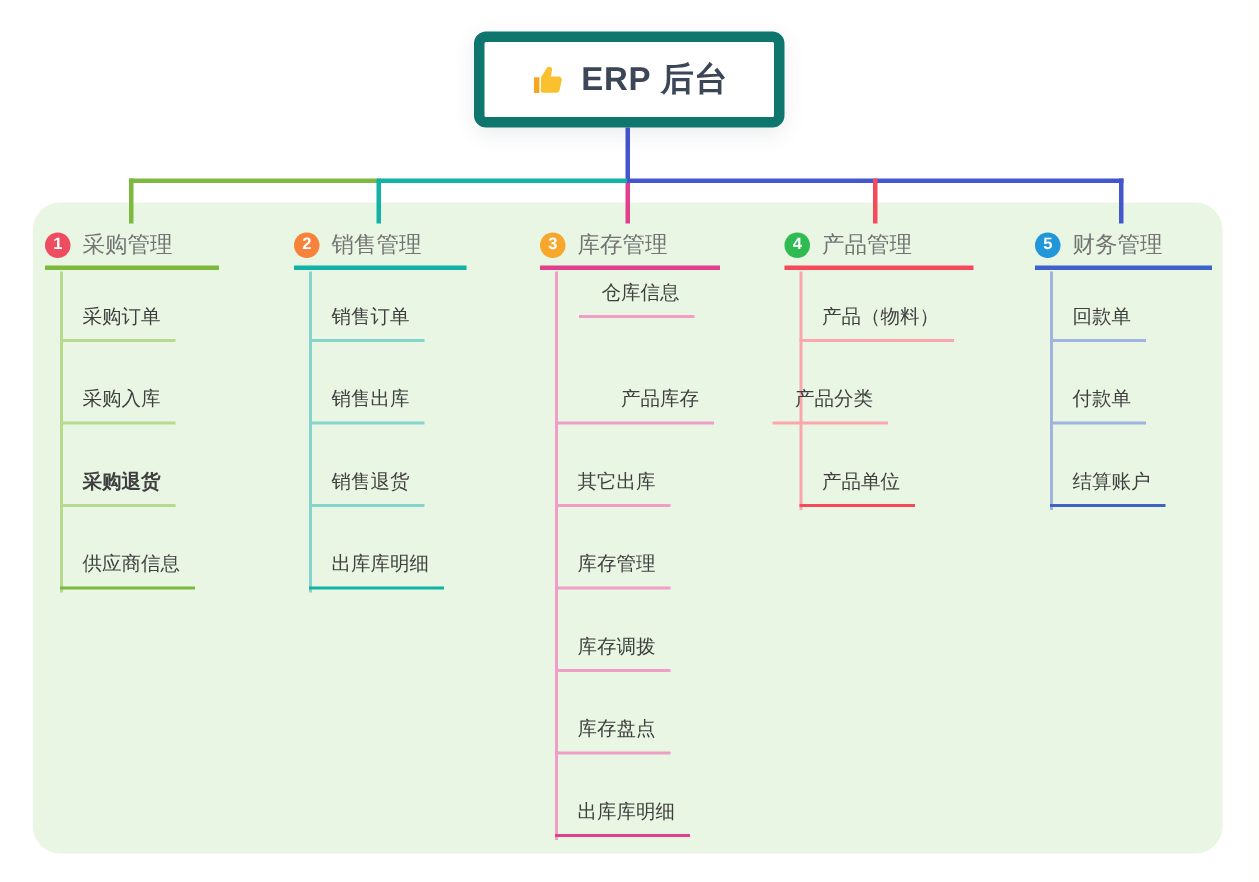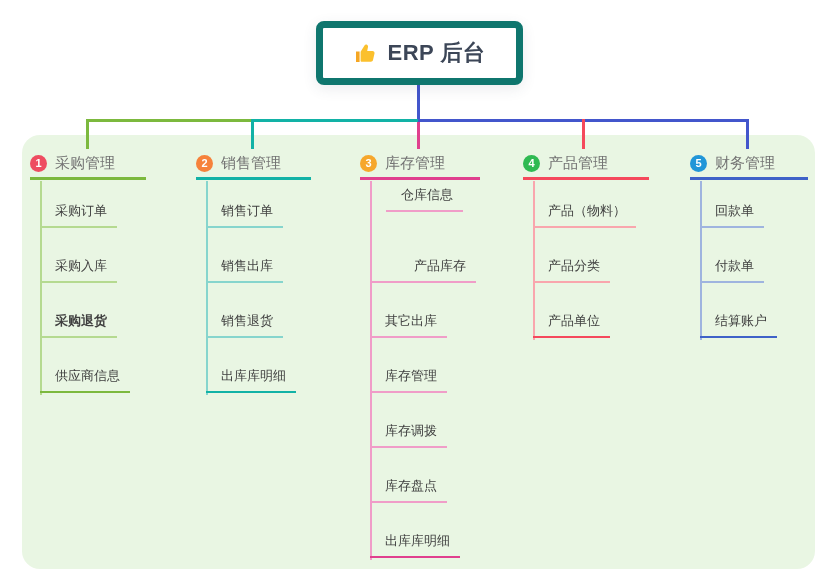--- a/index.html
+++ b/index.html
@@ -143,21 +143,21 @@
         <span class="child-label">出库库明细</span>
       </div>
       <div class="branch-header" style="left: 523px; width: 126px; border-bottom-color: rgb(245, 73, 92);">
         <span class="badge" style="background: rgb(47, 186, 82);">4</span>
         <span class="branch-label">产品管理</span>
       </div>
       <div class="spine" style="left: 533px; top: 181px; height: 159px; background: rgb(249, 166, 173);"></div>
       <div class="child-node" style="left: 533px; top: 201px; border-bottom-color: rgb(249, 166, 173);">
         <span class="child-label">产品（物料）</span>
       </div>
-      <div class="child-node" style="left: 533px; top: 256px; border-bottom-color: rgb(249, 166, 173); text-align: center;">
+      <div class="child-node" style="left: 515px; top: 256px; border-bottom-color: rgb(249, 166, 173); text-align: center;">
         <span class="child-label">产品分类</span>
       </div>
       <div class="child-node" style="left: 533px; top: 311px; border-bottom-color: rgb(245, 73, 92); font-family: Liberation Mono, monospace;">
         <span class="child-label">产品单位</span>
       </div>
       <div class="branch-header" style="left: 690px; width: 118px; border-bottom-color: rgb(63, 98, 200);">
         <span class="badge" style="background: rgb(33, 150, 216);">5</span>
         <span class="branch-label">财务管理</span>
       </div>
       <div class="spine" style="left: 700px; top: 181px; height: 159px; background: rgb(159, 180, 223);"></div>

